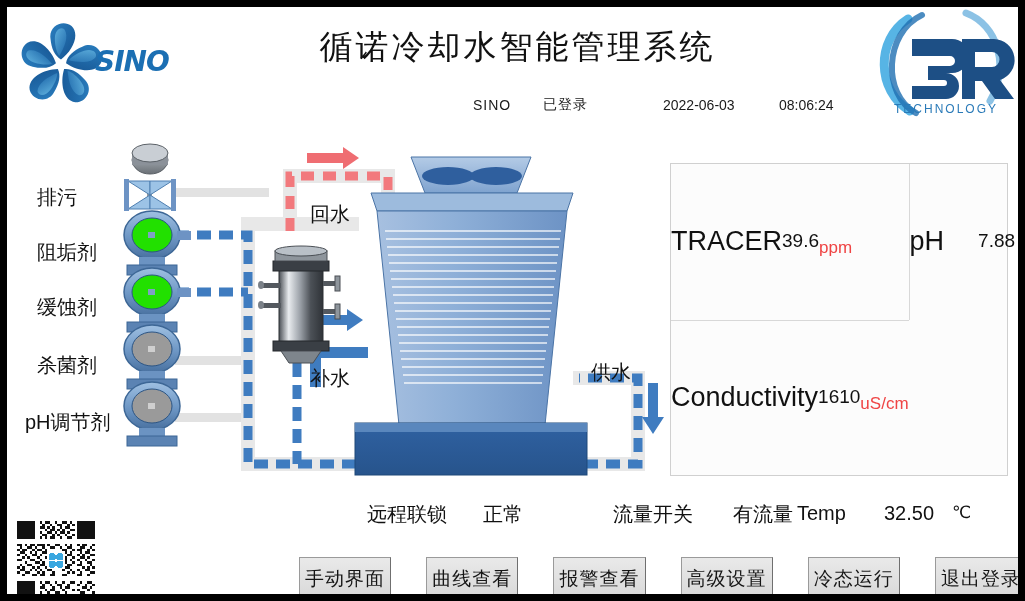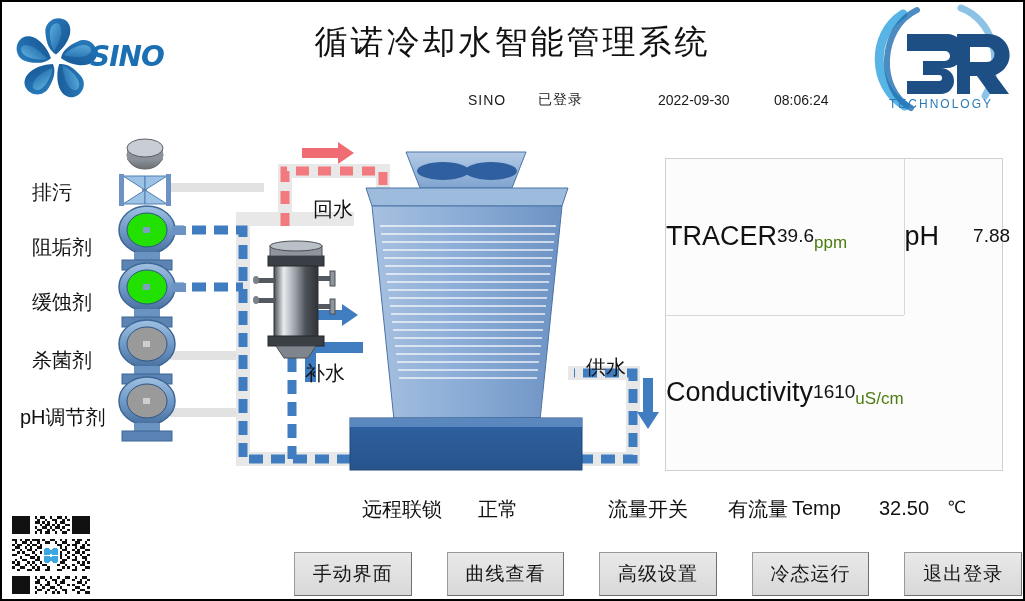--- a/index.html
+++ b/index.html
@@ -4,21 +4,21 @@
 <style>
   html,body{margin:0;padding:0;background:#fff;}
   body{
     font-family:"Liberation Sans","DejaVu Sans",sans-serif;
     -webkit-font-smoothing:antialiased;
   }
   #app{
     position:relative;
     width:1025px;height:601px;
     background:#ffffff;
-    border:2px solid #000000;
+    border:7px solid #000000;
     box-sizing:border-box;
     overflow:hidden;
   }
 
   
   #header{position:absolute;left:0;top:0;width:1021px;height:120px;}
   #title{
     position:absolute;left:0;top:18px;width:1021px;text-align:center;
     font-size:33px;color:#111;letter-spacing:3px;
     font-family:"DejaVu Sans","Liberation Sans",sans-serif;
@@ -48,21 +48,21 @@
     border:1px solid #d0d0d0;background:#fcfcfc;
     display:grid;grid-template-columns:1fr 1fr;grid-template-rows:1fr 1fr;
     box-sizing:border-box;
   }
   .cell{position:relative;display:flex;flex-direction:row;
     align-items:center;justify-content:flex-start;padding-top:12px;box-sizing:border-box;}
   .cell.bl{border-left:1px solid #d8d8d8;gap:34px;}
   .cell.bt{border-top:1px solid #d8d8d8;}
   .m-name{font-size:27px;color:#111;line-height:1.2;margin-bottom:14px;}
   .m-val{font-size:19px;color:#111;margin-bottom:14px;}
-  .m-unit{font-size:17px;color:#4d7c0f;}
+  .m-unit{font-size:17px;color:#ef4444;}
 
   
   #statusrow{position:absolute;left:340px;top:494px;width:680px;height:32px;}
   .st{position:absolute;font-size:20px;color:#111;white-space:nowrap;}
   #st-l1{left:20px;top:0;}
   #st-v1{left:136px;top:0;}
   #st-l2{left:266px;top:0;}
   #st-v2{left:386px;top:0;}
   #st-l3{left:450px;top:1px;}
   #st-v3{left:537px;top:1px;}
@@ -82,21 +82,21 @@
   .btn:last-child{margin-right:0;}
 
   
   #diagram{position:absolute;left:0;top:128px;width:660px;height:360px;}
   .dlabel{position:absolute;font-size:20px;color:#111;white-space:nowrap;}
   #lbl-paiwu{left:30px;top:49px;}
   #lbl-zugou{left:30px;top:104px;}
   #lbl-huanshi{left:30px;top:159px;}
   #lbl-shajun{left:30px;top:217px;}
   #lbl-ph{left:18px;top:274px;}
-  #lbl-huishui{left:311px;top:66px;}
+  #lbl-huishui{left:303px;top:66px;}
   #lbl-bushui{left:303px;top:230px;}
   #lbl-gongshui{left:584px;top:224px;}
 
   
   #qr{position:absolute;left:8px;top:512px;width:82px;height:82px;}
 </style>
 </head>
 <body>
 
 <div id="app">
@@ -152,21 +152,21 @@
           <path d="M42,30 h40 a17,17 0 0 1 0,34 h-6 a13,13 0 0 1 0,26 h-34 v-13 h32 a3,3 0 0 0 0,-6 h-16 v-14 h22 a5,5 0 0 0 0,-10 h-38 z"></path>
           <path d="M92,30 h32 a21,21 0 0 1 6,41 l14,19 h-19 l-13,-18 h-7 v18 h-13 z m13,13 v15 h17 a7.5,7.5 0 0 0 0,-15 z"></path>
         </g>
         <text x="76" y="104" font-size="12" fill="#2a7ab8" letter-spacing="2" font-family="Liberation Sans, sans-serif" text-anchor="middle">TECHNOLOGY</text>
       </svg>
     </div>
 
     <div id="status-line">
       <div class="hdr-item" id="hdr-user">SINO</div>
       <div class="hdr-item" id="hdr-login">已登录</div>
-      <div class="hdr-item" id="hdr-date">2022-09-30</div>
+      <div class="hdr-item" id="hdr-date">2022-06-03</div>
       <div class="hdr-item" id="hdr-time">08:06:24</div>
     </div>
   </div>
 
   <div id="diagram">
 
     <svg width="660" height="360" viewBox="0 0 660 360">
       <defs>
         <linearGradient id="valveG" x1="0" y1="0" x2="0" y2="1">
           <stop offset="0%" stop-color="#f2f4f7"></stop>
@@ -387,20 +387,21 @@
     <div class="st" id="st-l2">流量开关</div>
     <div class="st" id="st-v2">有流量</div>
     <div class="st" id="st-l3">Temp</div>
     <div class="st" id="st-v3">32.50</div>
     <div class="st" id="st-u3">℃</div>
   </div>
 
   <div id="buttonbar">
     <div class="btn">手动界面</div>
     <div class="btn">曲线查看</div>
+    <div class="btn">报警查看</div>
     <div class="btn">高级设置</div>
     <div class="btn">冷态运行</div>
     <div class="btn">退出登录</div>
   </div>
 
   <div id="qr">
     <svg viewBox="0 0 33 33" width="82" height="82" shape-rendering="crispEdges">
       <rect width="33" height="33" fill="#fff"></rect>
       <g fill="#111">
         <path d="M1,1h7v7h-7z M2,2h5v5h-5z"></path>

